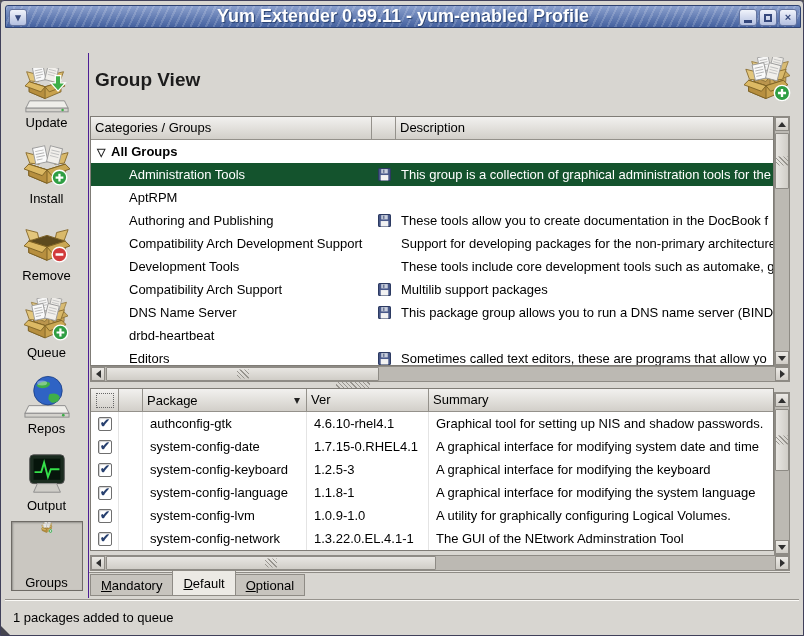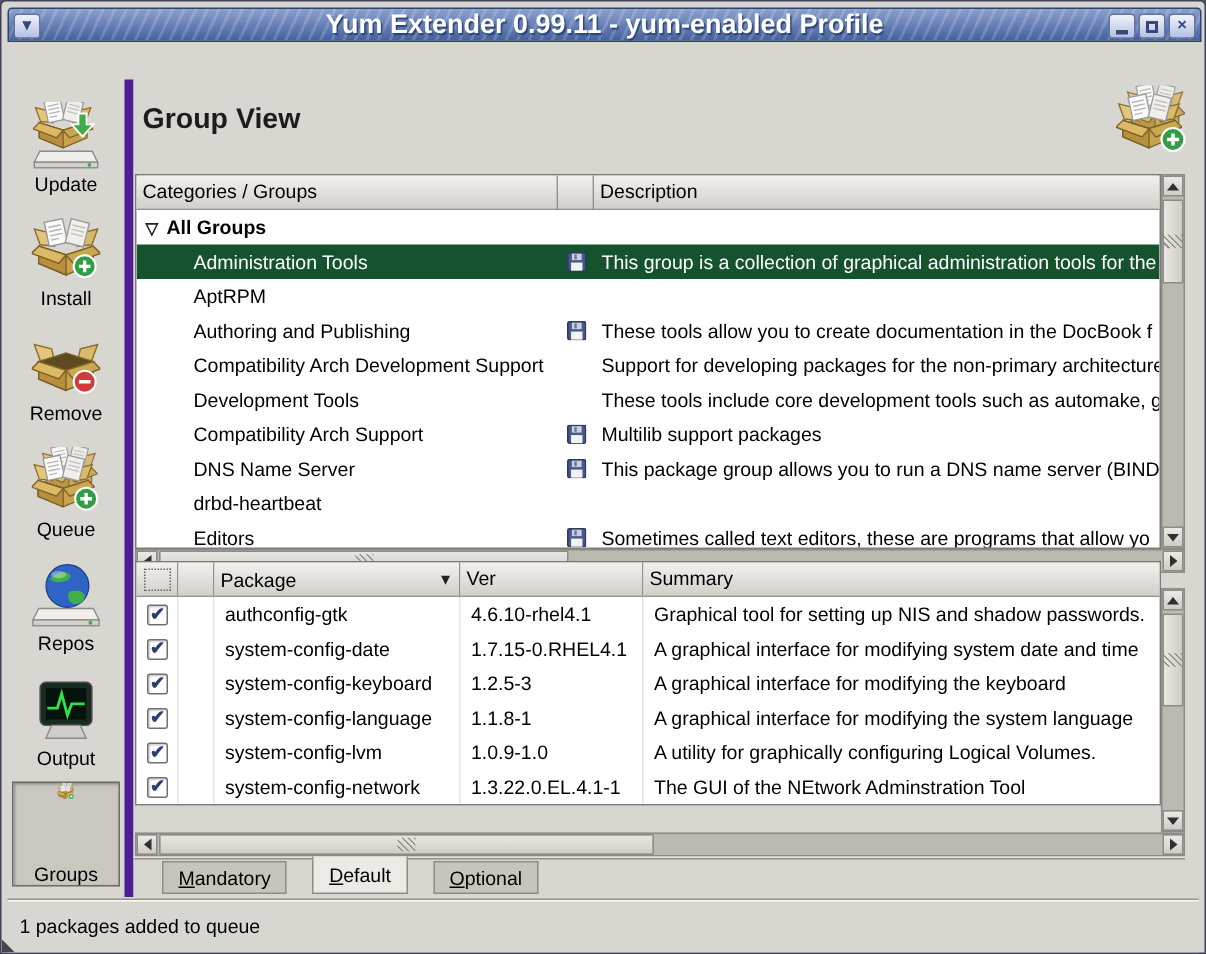--- a/index.html
+++ b/index.html
@@ -29,38 +29,38 @@
   .glyph-min { width:8px; height:3px; background:#35487c; margin-top:7px; }
   .glyph-max { width:8px; height:8px; border:2px solid #35487c; }
 
   
   .menubar { position:absolute; left:4px; top:27px; width:796px; height:25px;
     background:#d8d6d1; display:flex; align-items:center; padding-left:4px; }
   .menu-item { padding:3px 10px; }
 
   
   .sidebar { position:absolute; left:4px; top:52px; width:84px; bottom:37px;
-    background:#d8d6d1; border-right:6px solid #4c1d95;
+    background:#d8d6d1; border-right:1px solid #4c1d95;
     display:flex; flex-direction:column; align-items:center; padding-top:8px; }
   .side-item { width:72px; height:70px; margin-bottom:7px; display:flex; flex-direction:column;
     align-items:center; justify-content:flex-end; border:1px solid transparent; }
   .side-item .icon { width:46px; height:46px; }
   .side-item .lbl { font-size:13px; margin-top:1px; }
   .side-item.selected { background:#cac7c1; border:1px solid #6e6b66;
     box-shadow:inset 1px 1px 2px rgba(0,0,0,0.28);gap:40px; }
 
   
   .main { position:absolute; left:88px; top:52px; width:712px; bottom:37px; background:#d8d6d1; }
   .page-title { position:absolute; left:6px; top:16px; font-size:19px; font-weight:bold; color:#1c1c1c; }
   .page-icon { position:absolute; left:655px; top:4px; width:48px; height:48px; }
 
   
   .tframe { position:absolute; background:#fff; border:1px solid #7f7c76; overflow:hidden; }
   .frame-top { left:1px; top:63px; width:684px; height:250px; }
-  .frame-bot { left:1px; top:321px; width:684px; height:163px; }
+  .frame-bot { left:1px; top:335px; width:684px; height:163px; }
 
   .thead { display:grid; height:23px; }
   .thead-top { grid-template-columns:281px 24px 1fr; }
   .thead-bot { grid-template-columns:28px 24px 164px 122px 1fr; }
   .th { background:linear-gradient(#f2f1ef,#d2cfc9); border-right:1px solid #94918b;
     border-bottom:1px solid #94918b; padding:3px 4px 0 4px; white-space:nowrap; overflow:hidden; }
   .th:last-child { border-right:none; }
   .th.flexh { display:flex; justify-content:space-between; align-items:center; padding-top:0; }
   .sort-arrow { font-size:12px; color:#222; margin-right:2px; }
   .dottedbox { width:18px; height:15px; border:1px dotted #666; margin:1px auto 0 auto; }
@@ -114,21 +114,21 @@
 
   
   .splitter { position:absolute; left:0; top:327px; width:712px; height:10px; }
   .splitter .grip { left:247px; transform:translate(0,-50%); width:34px; height:6px; }
 
   
   .nbline { position:absolute; left:0; top:518px; width:701px; height:2px;
     background:#e8e6e1; border-bottom:1px solid #8e8b85; }
   .tabstrip { position:absolute; left:1px; top:520px; height:26px; display:flex; align-items:flex-start; }
   .tab { height:22px; margin-top:1px; line-height:21px; padding:0 10px; background:#c7c4be;
-    border:1px solid #8e8b85; margin-right:-1px;margin-left:18px; }
+    border:1px solid #8e8b85; margin-right:-1px; }
   .tab.active { height:25px; margin-top:-2px; line-height:25px; background:#eceae5;
     border-top:none; position:relative; z-index:2; }
 
   
   .statusbar { position:absolute; left:4px; right:4px; bottom:0; height:36px;
     border-top:1px solid #96938d; box-shadow:inset 0 1px 0 #fbfaf7;
     display:flex; align-items:center; padding-left:8px; background:#d8d6d1; }
   .corner-grip { position:absolute; left:0; bottom:0; width:9px; height:9px;
     background:#45454f; clip-path:polygon(0 0, 0 100%, 100% 100%); }
 

